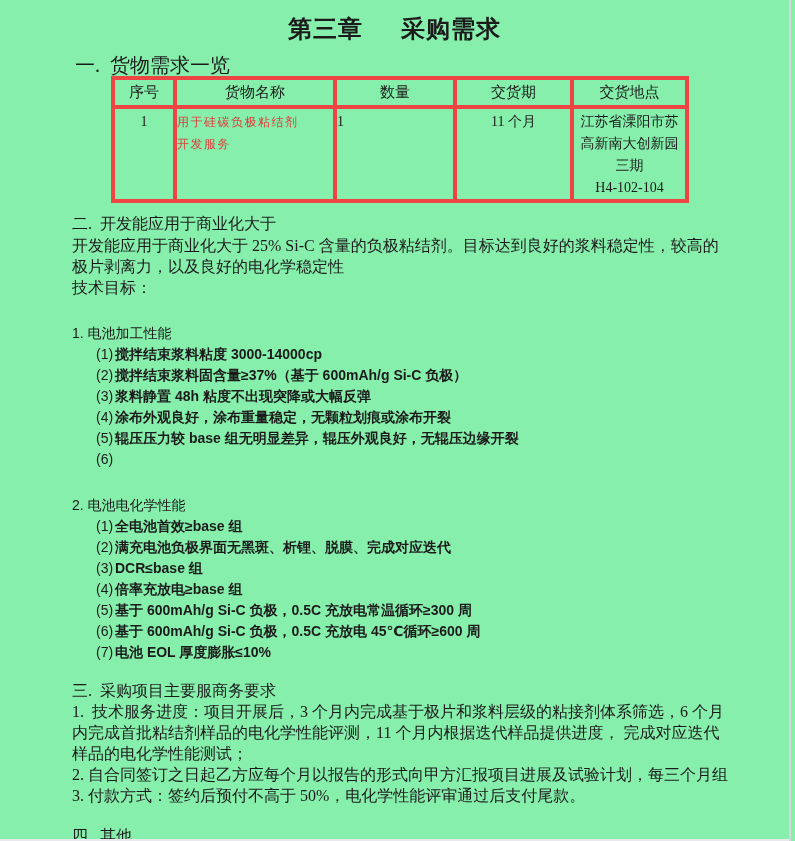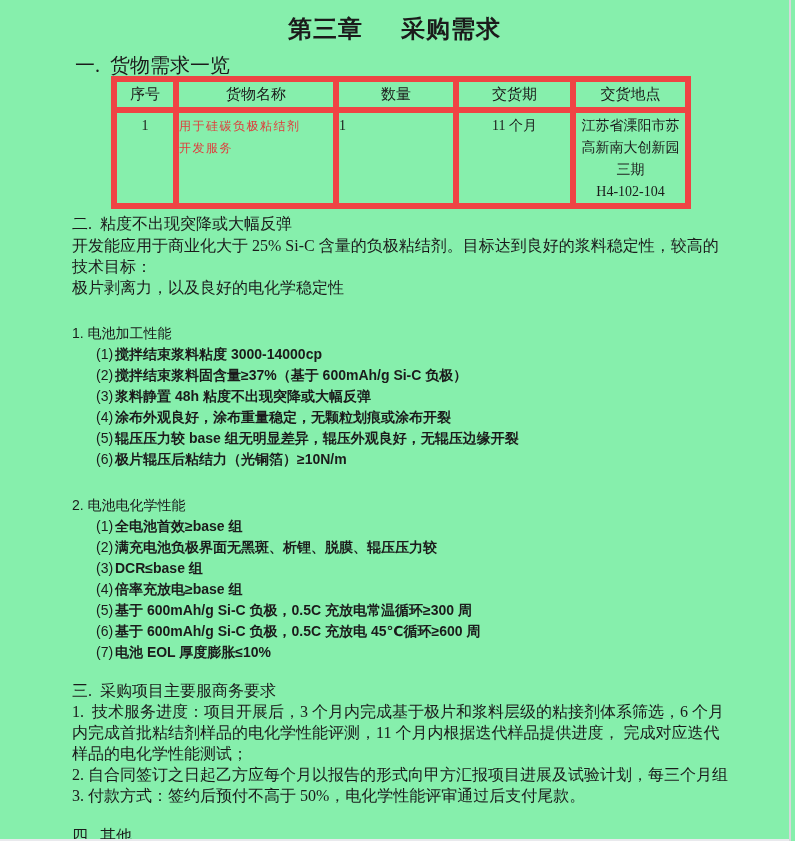--- a/index.html
+++ b/index.html
@@ -16,21 +16,21 @@
     font-size:24px; font-weight:bold; letter-spacing:1px; white-space:nowrap;
   }
   .title-gap { display:inline-block; width:38px; }
 
   .s1-heading { position:absolute; left:75px; top:52px; font-size:20px; white-space:pre; }
 
   table.goods {
     position:absolute; left:111px; top:76px; border-collapse:collapse; table-layout:fixed;
     font-size:14px; color:#1b1b1b;
   }
-  table.goods th, table.goods td { border:6px solid #ef4444; }
+  table.goods th, table.goods td { border:4px solid #ef4444; }
   table.goods th {
     font-size:15px; font-weight:normal; height:25px; padding:0;
     text-align:center; vertical-align:middle;
   }
   tr.data-row { height:84px; }
   table.goods td { vertical-align:top; padding:2px 0 0 0; line-height:22px; }
   td.center { text-align:center; }
   td.goods-name {
     color:#e03b3b; font-size:12px; line-height:33px; letter-spacing:1.5px;
     padding:2px 4px 0 7px; text-align:left;
@@ -91,24 +91,24 @@
           <div>高新南大创新园</div>
           <div>三期</div>
           <div>H4-102-104</div>
         </td>
       </tr>
     </tbody>
   </table>
 
   <div class="main-flow">
 
-    <div class="h2h">二.  粘度不出现突降或大幅反弹</div>
+    <div class="h2h">二.  开发能应用于商业化大于</div>
     <div class="line">开发能应用于商业化大于 25% Si-C 含量的负极粘结剂。目标达到良好的浆料稳定性，较高的</div>
+    <div class="line">极片剥离力，以及良好的电化学稳定性</div>
     <div class="line">技术目标：</div>
-    <div class="line">极片剥离力，以及良好的电化学稳定性</div>
 
     <div class="sans group-title">1. 电池加工性能</div>
     <div class="sans li">
         <span class="num">(1)</span>
         <span class="txt">搅拌结束浆料粘度 3000-14000cp</span>
       </div>
     <div class="sans li">
         <span class="num">(2)</span>
         <span class="txt">搅拌结束浆料固含量≥37%（基于 600mAh/g Si-C 负极）</span>
       </div>
@@ -119,31 +119,30 @@
     <div class="sans li">
         <span class="num">(4)</span>
         <span class="txt">涂布外观良好，涂布重量稳定，无颗粒划痕或涂布开裂</span>
       </div>
     <div class="sans li">
         <span class="num">(5)</span>
         <span class="txt">辊压压力较 base 组无明显差异，辊压外观良好，无辊压边缘开裂</span>
       </div>
     <div class="sans li">
         <span class="num">(6)</span>
-        <span class="txt">极片辊压后粘结力（光铜箔）≥10N/m</span>
       </div>
 
     <div class="sans group-title">2. 电池电化学性能</div>
     <div class="sans li">
         <span class="num">(1)</span>
         <span class="txt">全电池首效≥base 组</span>
       </div>
     <div class="sans li">
         <span class="num">(2)</span>
-        <span class="txt">满充电池负极界面无黑斑、析锂、脱膜、辊压压力较</span>
+        <span class="txt">满充电池负极界面无黑斑、析锂、脱膜、完成对应迭代</span>
       </div>
     <div class="sans li">
         <span class="num">(3)</span>
         <span class="txt">DCR≤base 组</span>
       </div>
     <div class="sans li">
         <span class="num">(4)</span>
         <span class="txt">倍率充放电≥base 组</span>
       </div>
     <div class="sans li">

